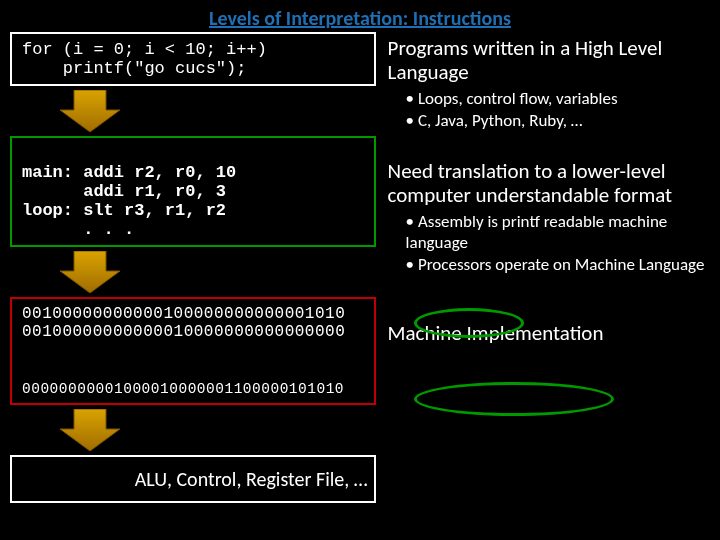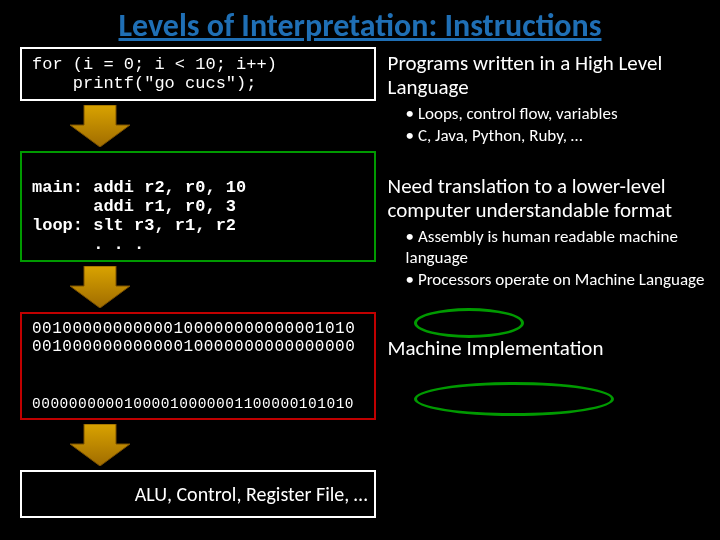--- a/index.html
+++ b/index.html
@@ -7,38 +7,38 @@
     width: 720px;
     height: 540px;
     background: #000;
     color: #fff;
     font-family: Calibri, Arial, sans-serif;
     overflow: hidden;
     position: relative;
   }
   .title {
     color: #1f6fb5;
-    font-size: 32px;
+    font-size: 20px;
     font-weight: 600;
     text-decoration: underline;
     text-align: center;
     padding: 6px 0 2px 0;
     width: 100%;
   }
   .content {
     display: flex;
     width: 100%;
     height: calc(100% - 48px);
   }
   .left {
     width: 53%;
     display: flex;
     flex-direction: column;
     align-items: center;
-    padding: 0 6px 0 20px;
+    padding: 0 6px 0 10px;
     gap: 2px;
   }
   .right {
     width: 47%;
     padding: 4px 4px 0 6px;
   }
   .box {
     border: 2px solid #fff;
     width: 100%;
     padding: 6px 10px;
@@ -147,21 +147,21 @@
 
   <div class="right">
     <div class="para">Programs written in a High Level Language</div>
     <ul class="bullets">
       <li>Loops, control flow, variables</li>
       <li>C, Java, Python, Ruby, …</li>
     </ul>
 
     <div class="para" style="margin-top:28px;">Need translation to a lower-level computer understandable format</div>
     <ul class="bullets">
-      <li>Assembly is human readable machine language</li>
+      <li>Assembly is printf readable machine language</li>
       <li>Processors operate on Machine Language</li>
     </ul>
 
     <div class="para" style="margin-top:46px;">Machine Implementation</div>
   </div>
 
 </div>
 
 <div class="circle" style="left:414px; top:308px; width:110px; height:30px;"></div>
 <div class="circle" style="left:414px; top:382px; width:200px; height:34px;"></div>

